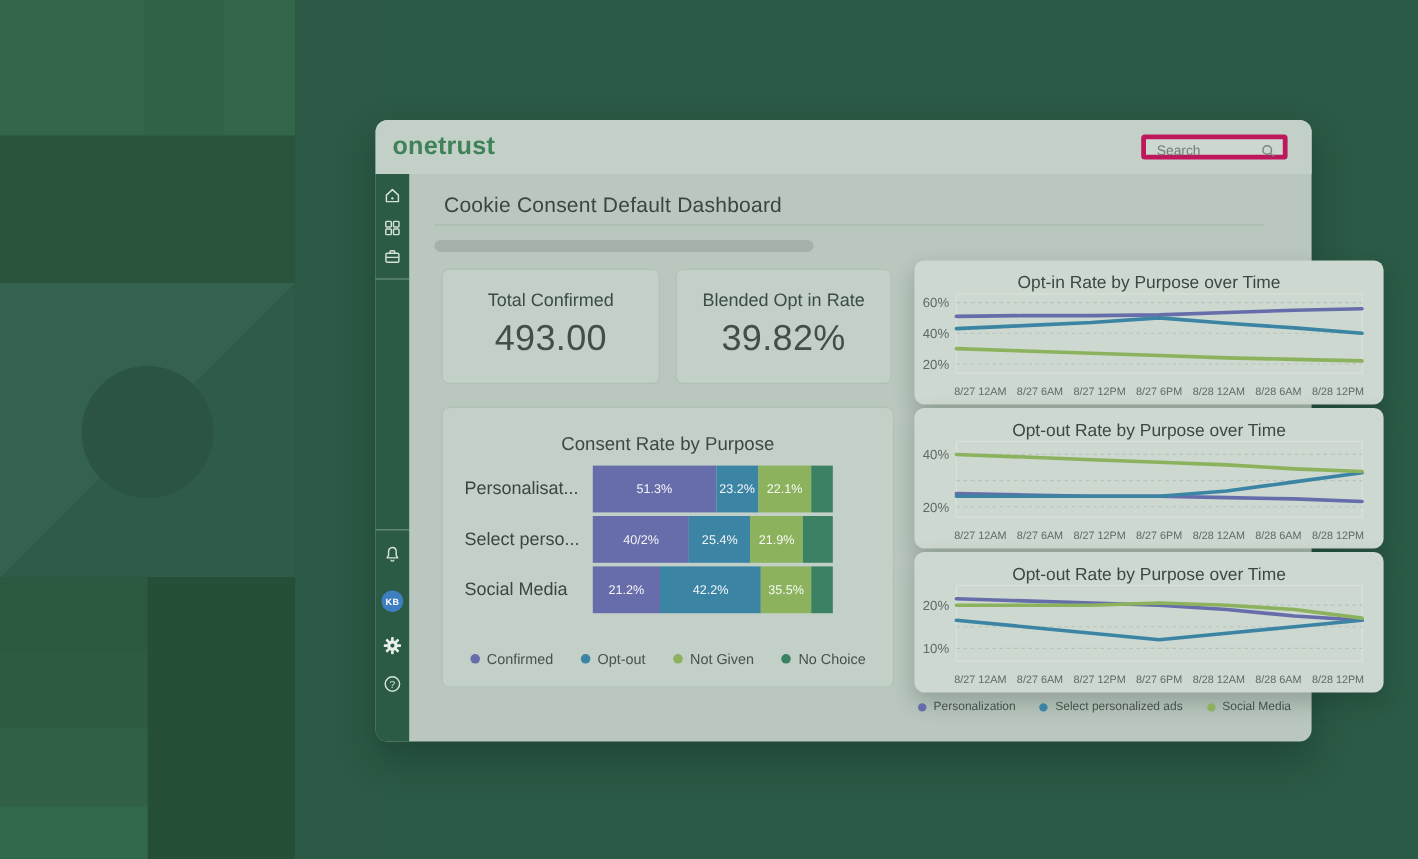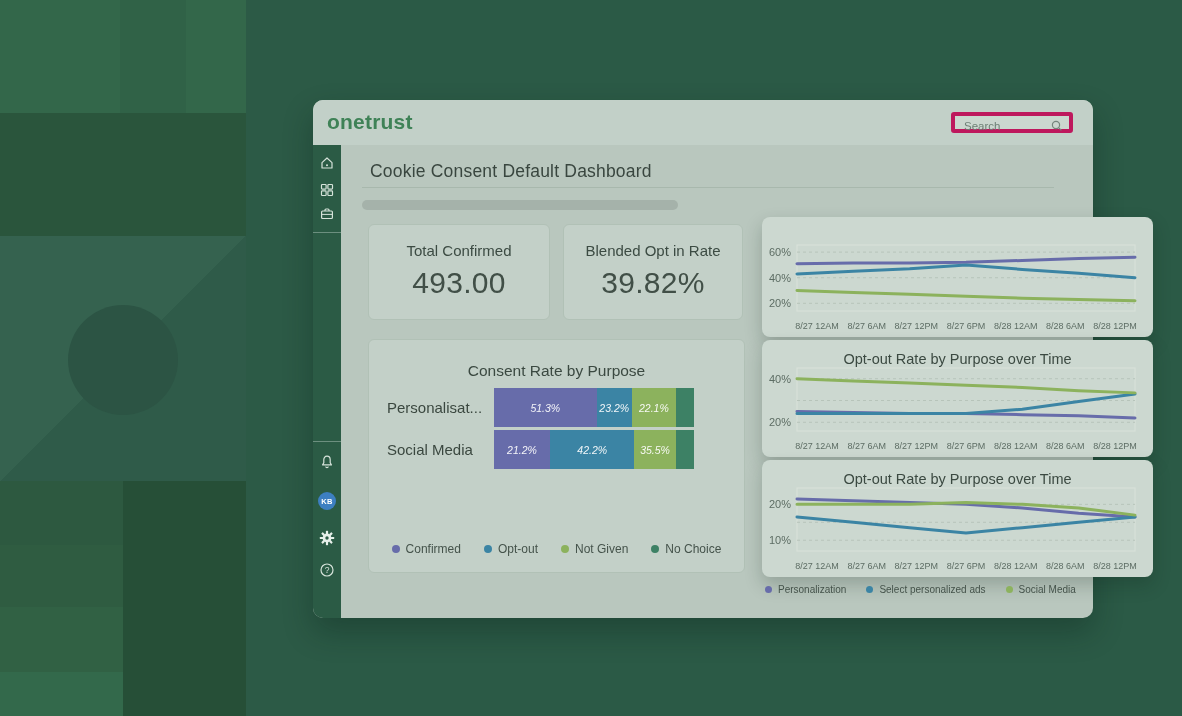--- a/index.html
+++ b/index.html
@@ -69,21 +69,21 @@
     position:absolute; left:55px; top:239px; width:377px; height:234px;
     background:#c3d0c8; border:1px solid #b1c1b6; border-radius:6px;
   }
   .card-title { text-align:center; font-size:15.5px; color:#3b4941; }
   .consent-card .card-title { margin-top:22px; }
   .bar-rows { position:absolute; left:18px; top:48px; right:14px; }
   .bar-row { display:flex; align-items:center; height:39px; margin-bottom:3px; }
   .bar-row-label { width:107px; font-size:15px; color:#3a473f; }
   .bar-track { width:200px; height:39px; display:flex; }
   .bar-seg { height:100%; display:flex; align-items:center; justify-content:center; }
-  .bar-seg span { font-size:10.5px; color:rgba(255,255,255,.93);font-style:italic; }
+  .bar-seg span { font-size:10.5px; color:rgba(255,255,255,.93); }
   .legend-row { display:flex; justify-content:center; align-items:center; }
   .consent-legend { position:absolute; left:0; right:0; bottom:16px; gap:23px; }
   .legend-item { display:flex; align-items:center; gap:6px; font-size:12px; color:#45534b; }
   .legend-dot { width:8px; height:8px; border-radius:50%; }
 
   .line-card {
     position:absolute; left:762px; width:391px;
     background:#ccd8d0; border-radius:8px;
     box-shadow:0 8px 18px rgba(12,32,24,.22);
   }
@@ -191,20 +191,35 @@
             <div class="bar-seg" style="background: rgb(59, 132, 164); width: 17.6%;">
               <span>23.2%</span>
             </div>
             <div class="bar-seg" style="background: rgb(140, 178, 93); width: 22.1%;">
               <span>22.1%</span>
             </div>
             <div class="bar-seg" style="background: rgb(61, 129, 101); width: 9%;"></div>
           </div>
         </div>
         <div class="bar-row">
+          <div class="bar-row-label">Select perso...</div>
+          <div class="bar-track">
+            <div class="bar-seg" style="background: rgb(103, 108, 170); width: 40.2%;">
+              <span>40/2%</span>
+            </div>
+            <div class="bar-seg" style="background: rgb(59, 132, 164); width: 25.4%;">
+              <span>25.4%</span>
+            </div>
+            <div class="bar-seg" style="background: rgb(140, 178, 93); width: 21.9%;">
+              <span>21.9%</span>
+            </div>
+            <div class="bar-seg" style="background: rgb(61, 129, 101); width: 12.5%;"></div>
+          </div>
+        </div>
+        <div class="bar-row">
           <div class="bar-row-label">Social Media</div>
           <div class="bar-track">
             <div class="bar-seg" style="background: rgb(103, 108, 170); width: 28%;">
               <span>21.2%</span>
             </div>
             <div class="bar-seg" style="background: rgb(59, 132, 164); width: 42.2%;">
               <span>42.2%</span>
             </div>
             <div class="bar-seg" style="background: rgb(140, 178, 93); width: 20.7%;">
               <span>35.5%</span>
@@ -229,20 +244,21 @@
         <div class="legend-item">
           <span class="legend-dot" style="background: rgb(61, 129, 101);"></span>
           <span>No Choice</span>
         </div>
       </div>
   </div>
 
 </div>
 
 <div class="line-card" style="top:217px;height:120px">
+  <div class="card-title">Opt-in Rate by Purpose over Time</div>
 <svg width="391" height="94">
       <rect x="35" y="2" width="338" height="66" fill="none" stroke="#d9e2da" stroke-width="1"></rect>
       <line x1="35" y1="60.32" x2="373" y2="60.32" stroke="#b7c4ba" stroke-width="1" stroke-dasharray="3 3"></line>
       <line x1="35" y1="34.72" x2="373" y2="34.72" stroke="#b7c4ba" stroke-width="1" stroke-dasharray="3 3"></line>
       <line x1="35" y1="9.120000000000001" x2="373" y2="9.120000000000001" stroke="#b7c4ba" stroke-width="1" stroke-dasharray="3 3"></line>
       <text x="29" y="64.32" text-anchor="end" font-size="11" fill="#5d6d64" font-family="Liberation Sans, sans-serif">20%</text>
       <text x="29" y="38.72" text-anchor="end" font-size="11" fill="#5d6d64" font-family="Liberation Sans, sans-serif">40%</text>
       <text x="29" y="13.120000000000001" text-anchor="end" font-size="11" fill="#5d6d64" font-family="Liberation Sans, sans-serif">60%</text>
       <text x="55" y="86" text-anchor="middle" font-size="9" fill="#5d6d64" font-family="Liberation Sans, sans-serif">8/27 12AM</text>
       <text x="104.66666666666666" y="86" text-anchor="middle" font-size="9" fill="#5d6d64" font-family="Liberation Sans, sans-serif">8/27 6AM</text>

